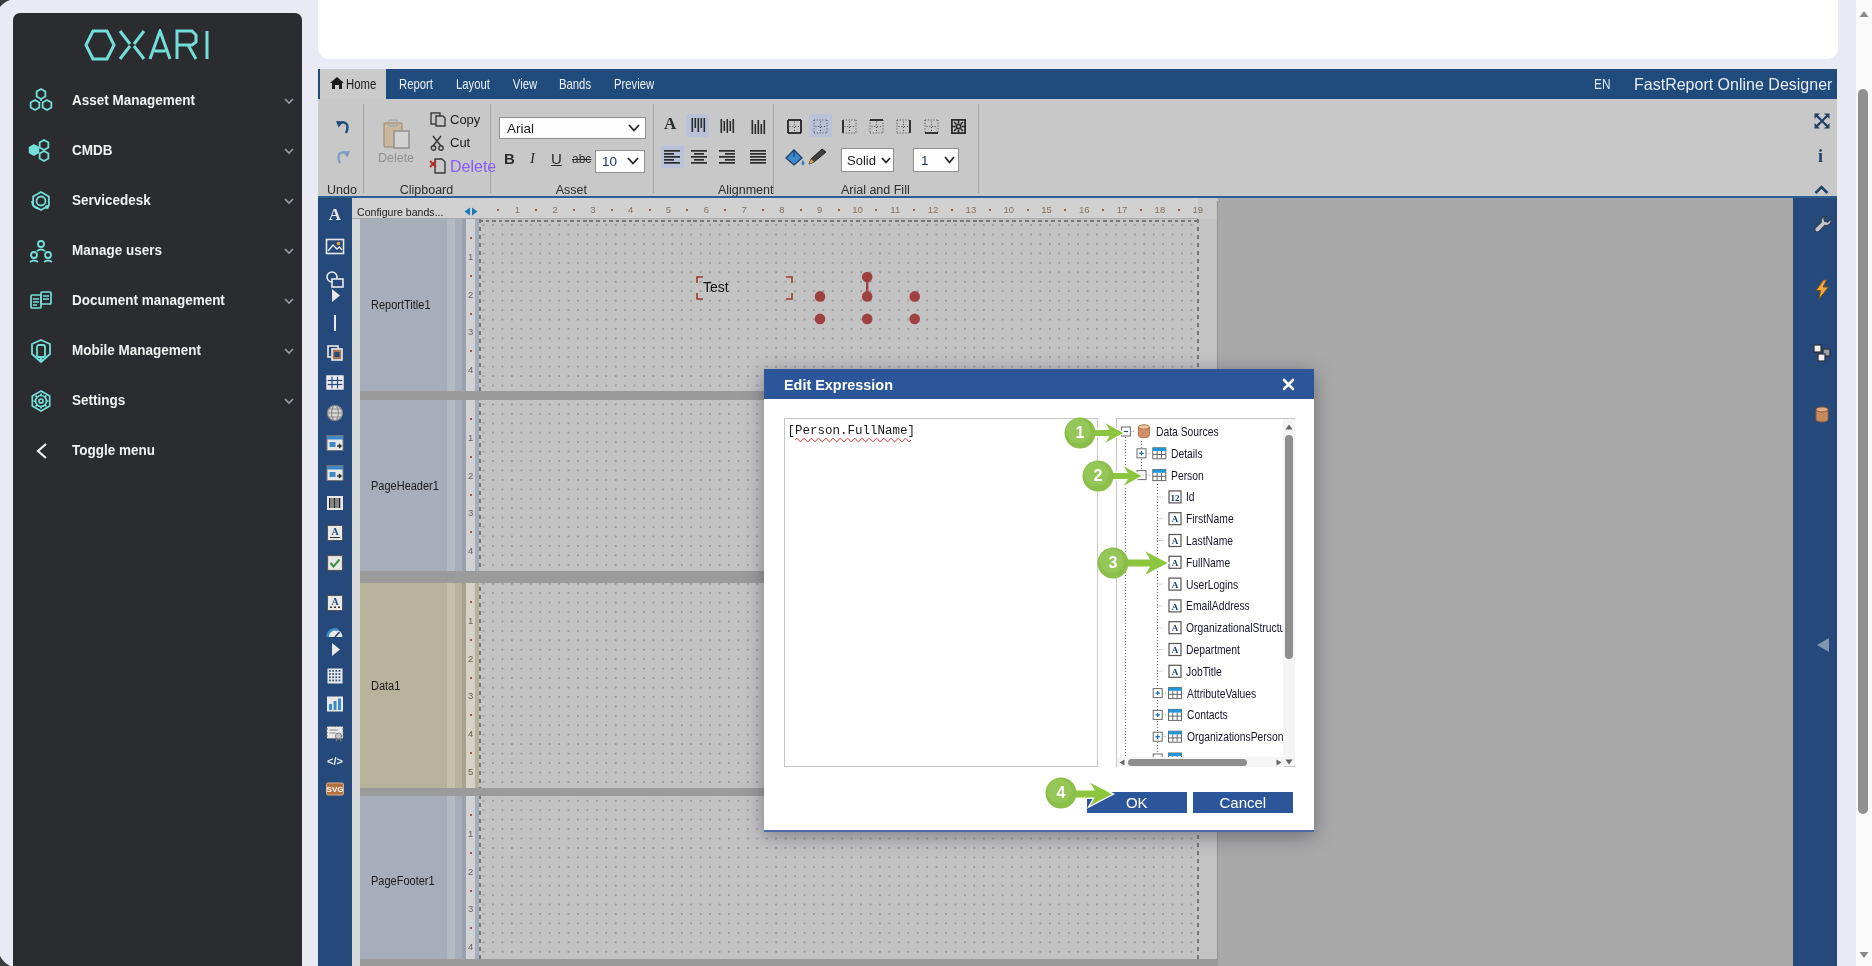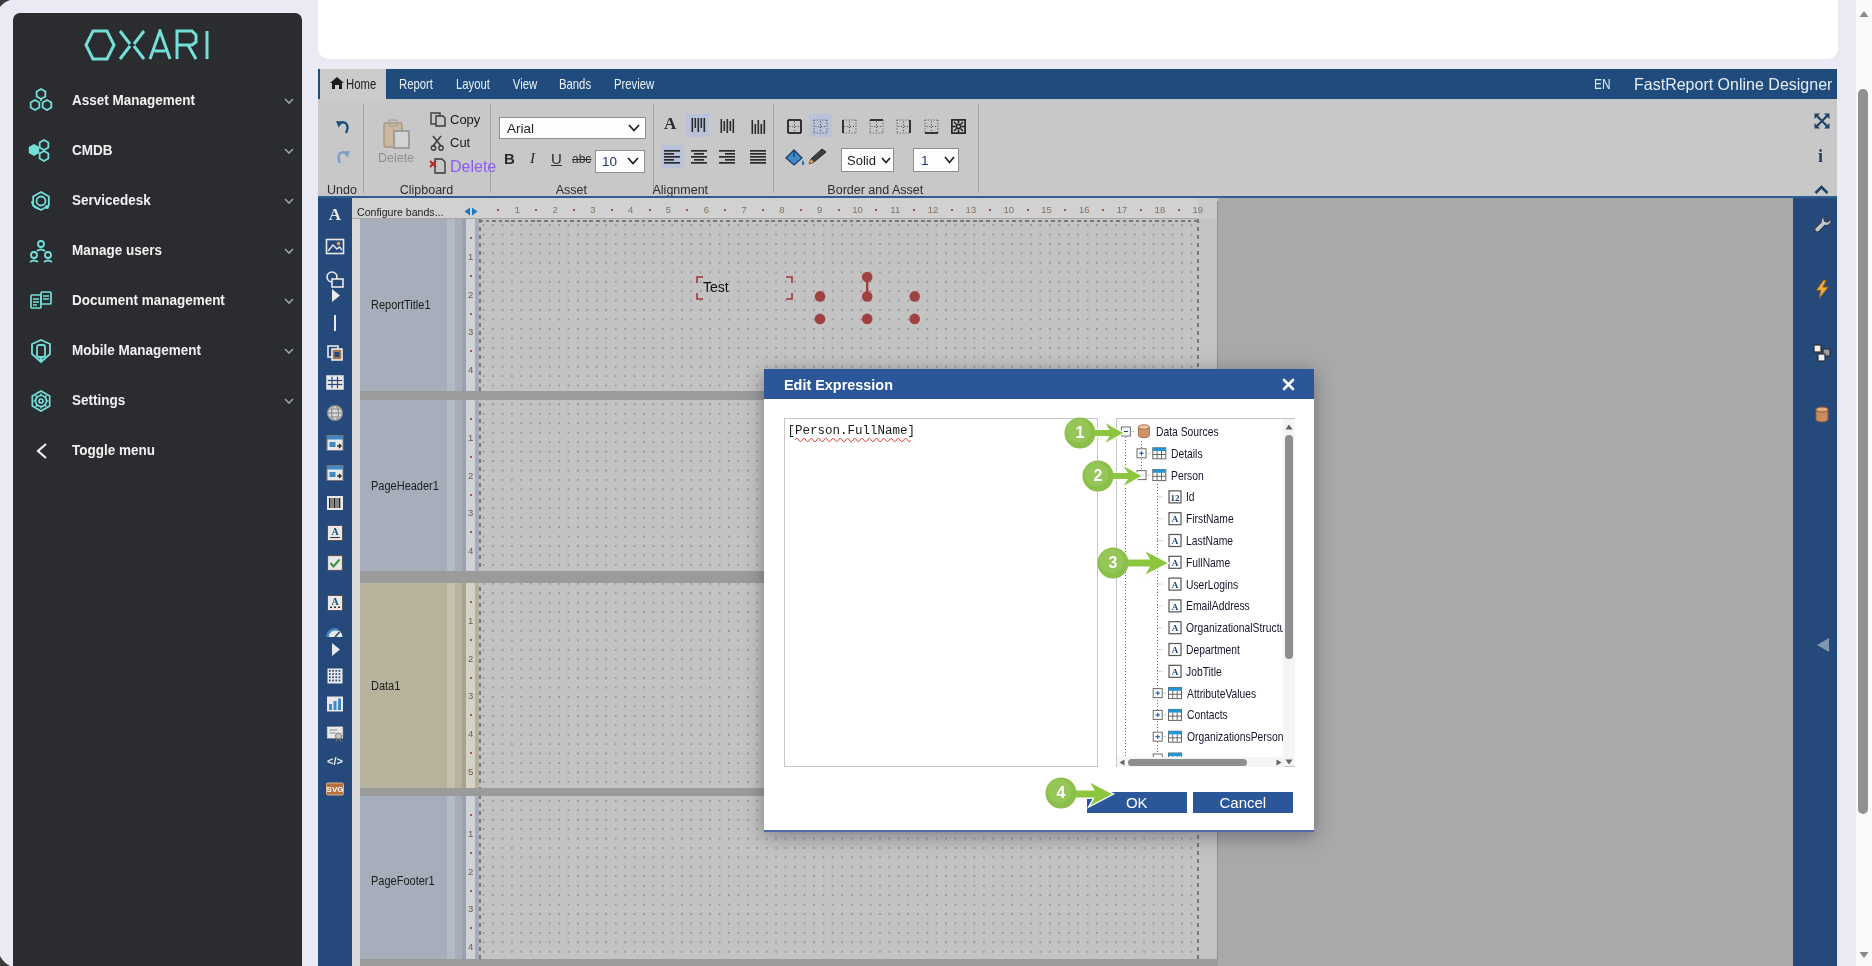--- a/index.html
+++ b/index.html
@@ -127,22 +127,22 @@
 <div class="lbl" style="left:1634px;top:75px;font-size:16.5px;color:#e8edf3;transform:scaleX(0.97);transform-origin:0 0;">FastReport Online Designer</div>
 <div class="abs" style="left:318px;top:99px;width:1519px;height:96.5px;background:#c8c8c8;"></div>
 <div class="abs" style="left:362.5px;top:104px;width:1px;height:89px;background:#a3a3a3;"></div>
 <div class="abs" style="left:490.4px;top:104px;width:1px;height:89px;background:#a3a3a3;"></div>
 <div class="abs" style="left:652.5px;top:104px;width:1px;height:89px;background:#a3a3a3;"></div>
 <div class="abs" style="left:773.3px;top:104px;width:1px;height:89px;background:#a3a3a3;"></div>
 <div class="abs" style="left:977.5px;top:104px;width:1px;height:89px;background:#a3a3a3;"></div>
 <div class="abs" style="left:318px;top:183px;width:48px;text-align:center;font-size:12.5px;color:#2e2e2e;">Undo</div>
 <div class="abs" style="left:362.5px;top:183px;width:128px;text-align:center;font-size:12.5px;color:#2e2e2e;">Clipboard</div>
 <div class="abs" style="left:490.4px;top:183px;width:162px;text-align:center;font-size:12.5px;color:#2e2e2e;">Asset</div>
-<div class="abs" style="left:652.5px;top:183px;width:121px;text-align:left;font-size:12.5px;color:#2e2e2e;">Alignment</div>
-<div class="abs" style="left:773.3px;top:183px;width:204px;text-align:center;font-size:12.5px;color:#2e2e2e;">Border and Asset</div>
+<div class="abs" style="left:652.5px;top:183px;width:121px;text-align:right;font-size:12.5px;color:#2e2e2e;">Alignment</div>
+<div class="abs" style="left:773.3px;top:183px;width:204px;text-align:center;font-size:12.5px;color:#2e2e2e;">Arial and Fill</div>
 <svg class="abs" style="left:336px;top:120px;" width="13" height="14" viewBox="0 0 13 14">
       <path d="M2.2 4.5 Q6.5 0.5 10 3.5 Q13 6.5 10 13" fill="none" stroke="#1f4e79" stroke-width="2.4"></path>
       <polygon points="0,1 7.2,1.6 2.6,7.4" fill="#1f4e79"></polygon>
     </svg>
 <svg class="abs" style="left:337px;top:150px;" width="13" height="14" viewBox="0 0 13 14">
       <path d="M10.8 4.5 Q6.5 0.5 3 3.5 Q0 6.5 3 13" fill="none" stroke="#7f9dc5" stroke-width="2.4"></path>
       <polygon points="13,1 5.8,1.6 10.4,7.4" fill="#7f9dc5"></polygon>
     </svg>
 <svg class="abs" style="left:382px;top:119px;" width="30" height="32" viewBox="0 0 30 32">
 <rect x="2" y="4" width="18" height="24" rx="1.5" fill="#cbb79e" stroke="#a99880" stroke-width="1.5"></rect>

